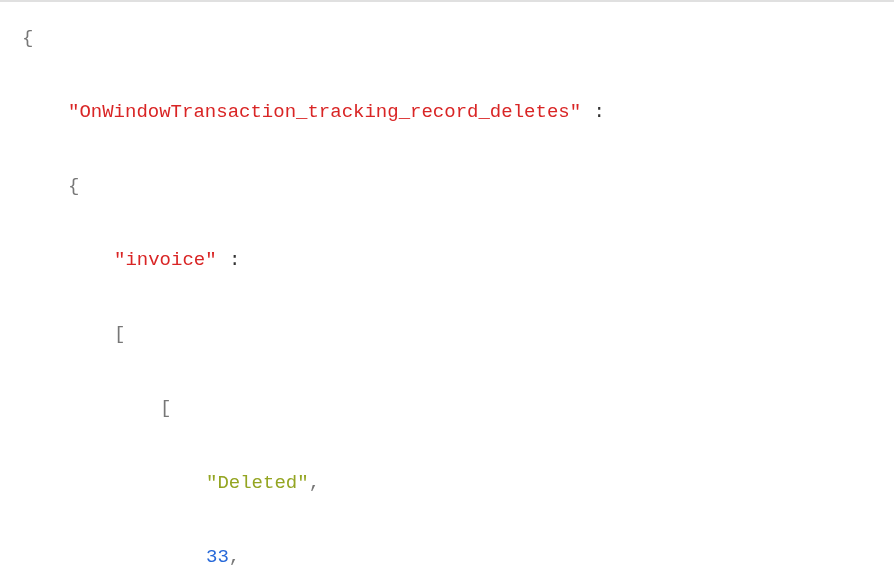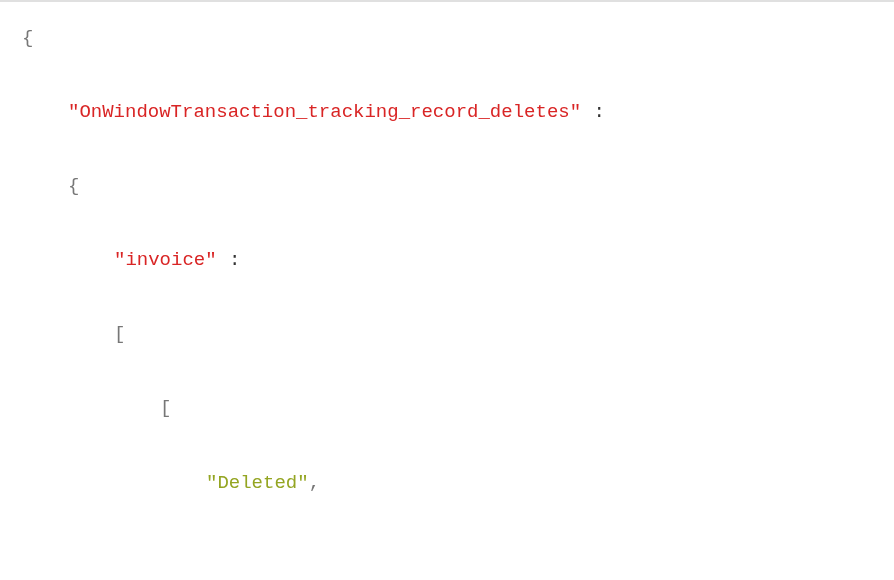--- a/index.html
+++ b/index.html
@@ -34,18 +34,19 @@
 </head>
 <body>
 
 <pre><div><span class="brace">{</span></div>
 <div class="indent-1"><span class="str-red">"OnWindowTransaction_tracking_record_deletes"</span><span class="colon"> :</span></div>
 <div class="indent-1"><span class="brace">{</span></div>
 <div class="indent-2"><span class="str-red">"invoice"</span><span class="colon"> :</span></div>
 <div class="indent-2"><span class="bracket">[</span></div>
 <div class="indent-3"><span class="bracket">[</span></div>
 <div class="indent-4"><span class="str-olive">"Deleted"</span><span class="comma">,</span></div>
+<div class="indent-4"><span class="num">33</span><span class="comma">,</span></div>
 
 
 
 
 
 </pre>
 
 </body></html>

